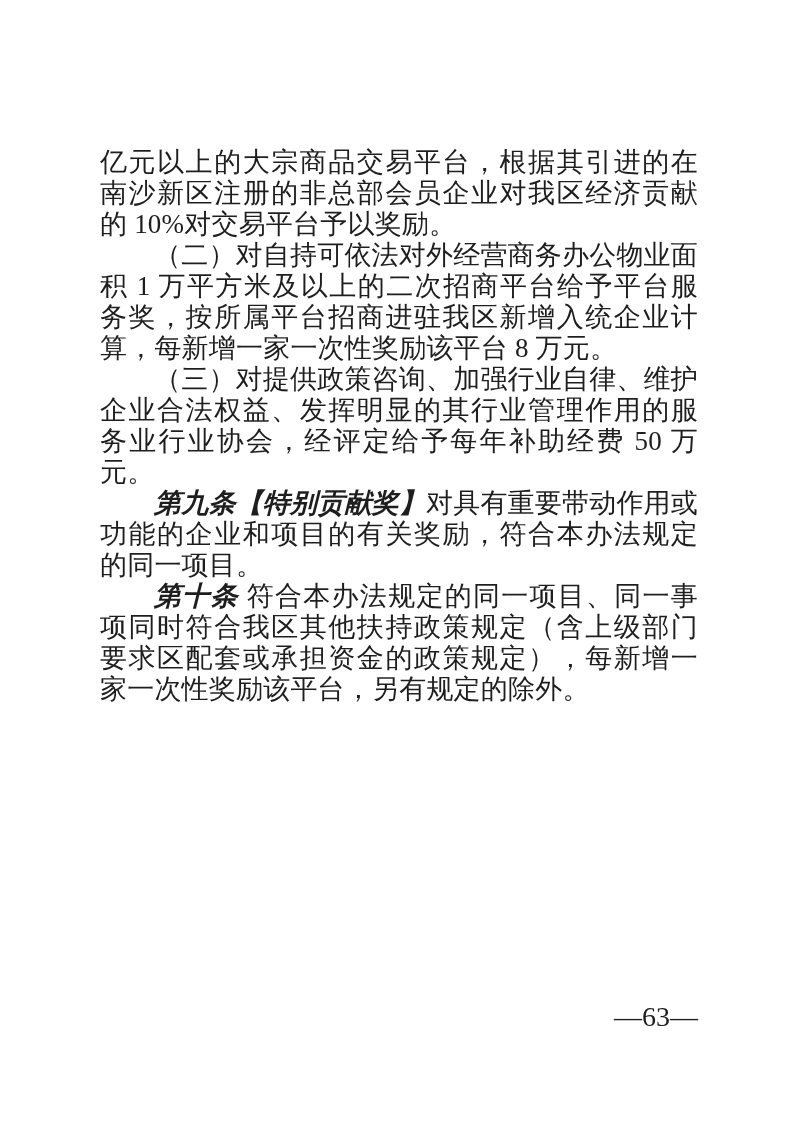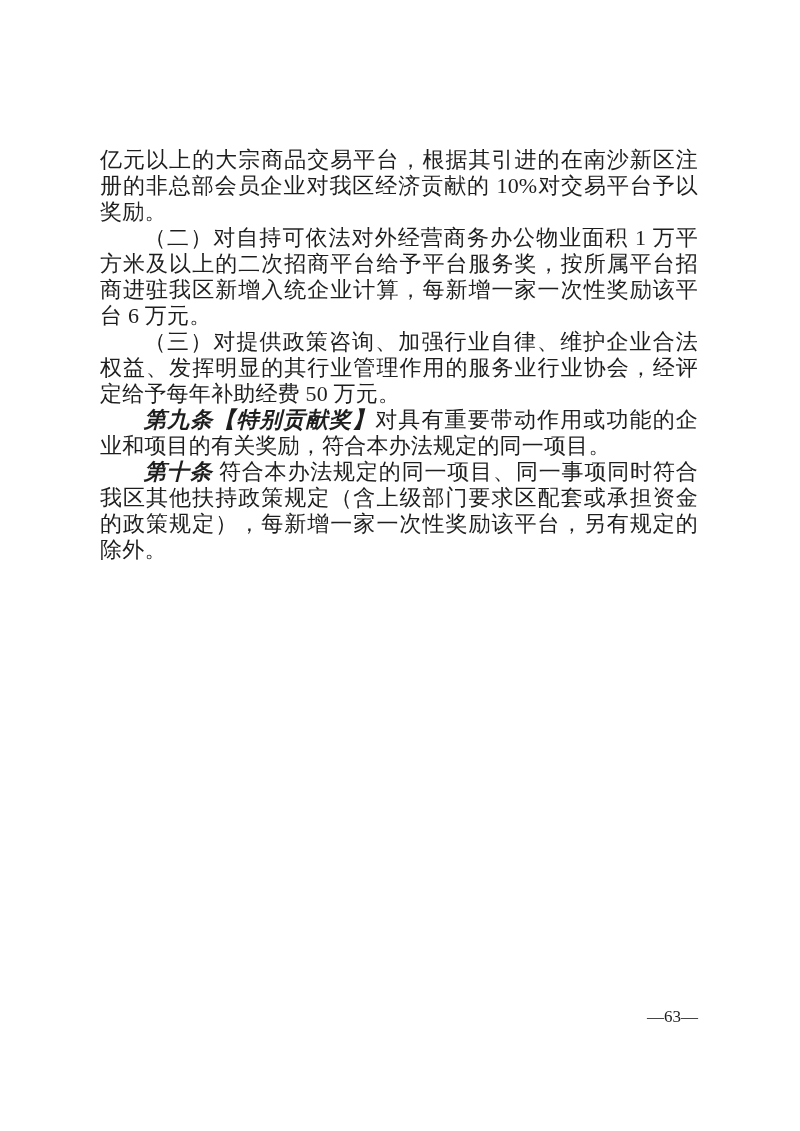--- a/index.html
+++ b/index.html
@@ -14,22 +14,22 @@
     background: #ffffff;
     overflow: hidden;
     font-family: "Liberation Serif", "DejaVu Serif", serif;
     color: #1e1e1e;
   }
   .content {
     position: absolute;
     left: 100px;
     top: 147px;
     width: 598px;
-    font-size: 22px;
-    line-height: 26px;
+    font-size: 27px;
+    line-height: 31px;
     text-align: justify;
     letter-spacing: 0.2px;
   }
   .para {
     margin: 0;
     padding: 0;
     text-indent: 0;
   }
   .para.indent {
     text-indent: 2em;
@@ -38,34 +38,34 @@
     font-family: "Liberation Sans", "DejaVu Sans", sans-serif;
     font-weight: 700;
     font-style: italic;
   }
   .footer {
     position: absolute;
     left: 100px;
     top: 1003px;
     width: 598px;
     text-align: right;
-    font-size: 17px;
+    font-size: 28px;
     line-height: 28px;
     color: #1e1e1e;
   }
 </style>
 </head>
 <body>
 
 <div class="page">
   <div class="content">
 
     <p class="para"><span>亿元以上的大宗商品交易平台，根据其引进的在南沙新区注册的非总部会员企业对我区经济贡献的 10%对交易平台予以奖励。</span></p>
 
-    <p class="para indent"><span>（二）对自持可依法对外经营商务办公物业面积 1 万平方米及以上的二次招商平台给予平台服务奖，按所属平台招商进驻我区新增入统企业计算，每新增一家一次性奖励该平台 6 万元。</span></p>
+    <p class="para indent"><span>（二）对自持可依法对外经营商务办公物业面积 1 万平方米及以上的二次招商平台给予平台服务奖，按所属平台招商进驻我区新增入统企业计算，每新增一家一次性奖励该平台 8 万元。</span></p>
 
     <p class="para indent"><span>（三）对提供政策咨询、加强行业自律、维护企业合法权益、发挥明显的其行业管理作用的服务业行业协会，经评定给予每年补助经费 50 万元。</span></p>
 
 
 
     <p class="para indent"><b class="lead">第九条【特别贡献奖】</b><span>对具有重要带动作用或功能的企业和项目的有关奖励，符合本办法规定的同一项目。</span></p>
 
     <p class="para indent"><b class="lead">第十条</b><span> 符合本办法规定的同一项目、同一事项同时符合我区其他扶持政策规定（含上级部门要求区配套或承担资金的政策规定），每新增一家一次性奖励该平台，另有规定的除外。</span></p>
 
 

